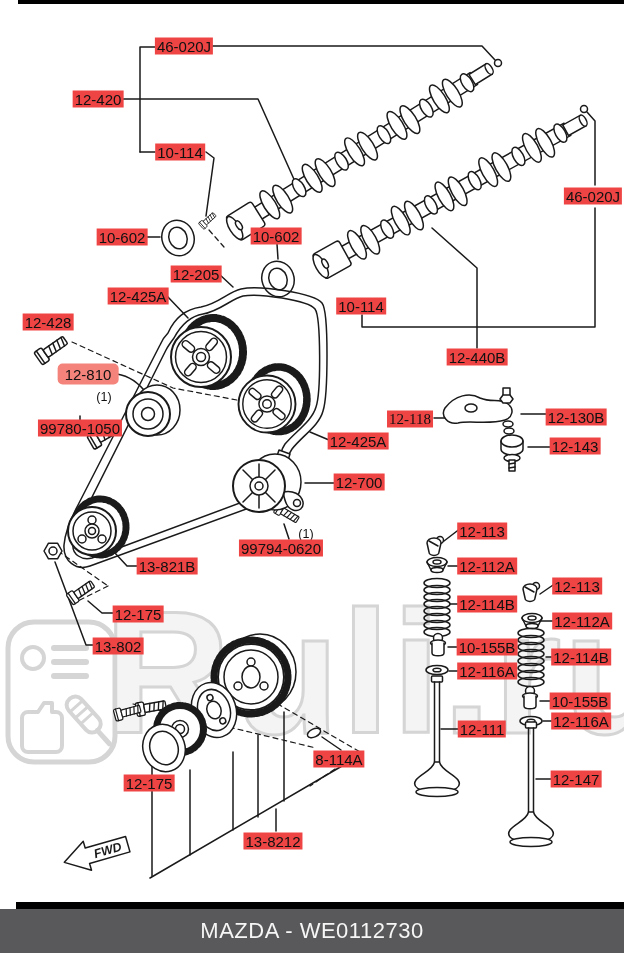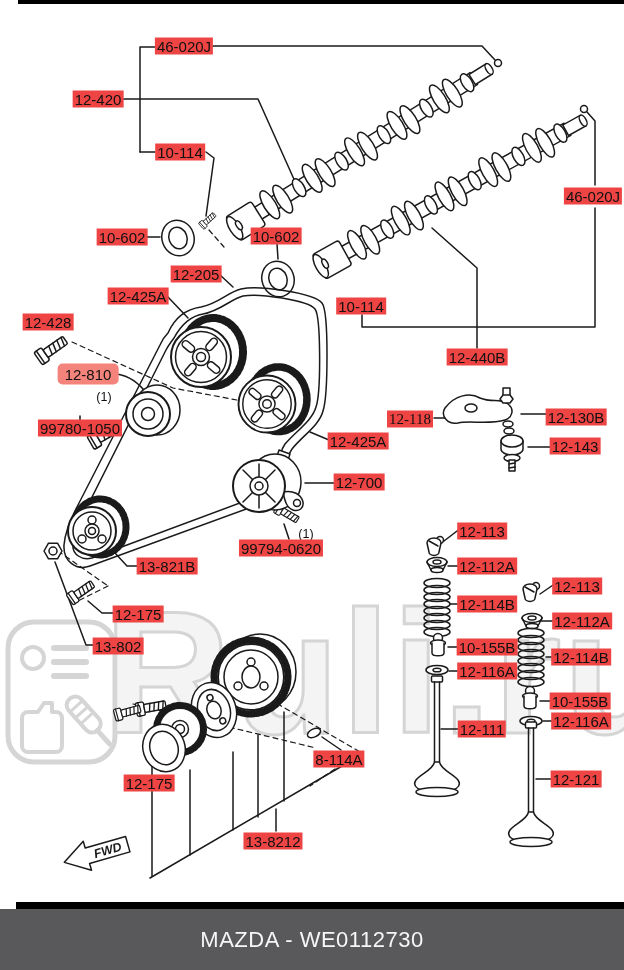--- a/index.html
+++ b/index.html
@@ -28,21 +28,21 @@
 
   
   #labels{position:absolute;inset:0;z-index:3;}
   .part-label{position:absolute;transform:translate(-50%,-50%);font-size:15px;color:#111;
               white-space:nowrap;background:#ef4444;padding:0 2px;line-height:17px;}
   .part-label.hl{background:var(--hl,#f4837b);padding:2px 7px;border-radius:5px;}
   .part-label.sm{font-size:12.5px;background:transparent;}
 
   
   #footer-black{position:absolute;left:16px;right:0;top:902px;height:7px;background:#000;z-index:4;}
-  #footer{position:absolute;left:0;right:0;top:909px;height:61px;background:var(--fbg,#59595b);
+  #footer{position:absolute;left:0;right:0;top:909px;height:44px;background:var(--fbg,#59595b);
           z-index:4;display:flex;align-items:center;justify-content:center;gap:34px;
           color:#f6f6f6;font-size:22px;letter-spacing:.5px;}
 </style>
 </head>
 <body>
 
 <div id="stage">
 
   <div id="top-bar"></div>
 
@@ -366,21 +366,21 @@
       <div class="part-label" style="left: 487px; top: 604px;">12-114B</div>
       <div class="part-label" style="left: 487px; top: 647px;">10-155B</div>
       <div class="part-label" style="left: 487px; top: 671px;">12-116A</div>
       <div class="part-label" style="left: 577px; top: 586px;">12-113</div>
       <div class="part-label" style="left: 582px; top: 621px;">12-112A</div>
       <div class="part-label" style="left: 581px; top: 657px;">12-114B</div>
       <div class="part-label" style="left: 580px; top: 701px;">10-155B</div>
       <div class="part-label" style="left: 581px; top: 721px;">12-116A</div>
       <div class="part-label" style="left: 482px; top: 729px;">12-111</div>
       <div class="part-label" style="left: 339px; top: 759px;">8-114A</div>
-      <div class="part-label" style="left: 576px; top: 779px;">12-121</div>
+      <div class="part-label" style="left: 576px; top: 779px;">12-147</div>
       <div class="part-label" style="left: 149px; top: 783px;">12-175</div>
       <div class="part-label" style="left: 273px; top: 841px;">13-8212</div>
     </div>
 
   <div id="footer-black"></div>
   <div id="footer">
     <span>MAZDA - WE0112730</span>
   </div>
 
 </div>

